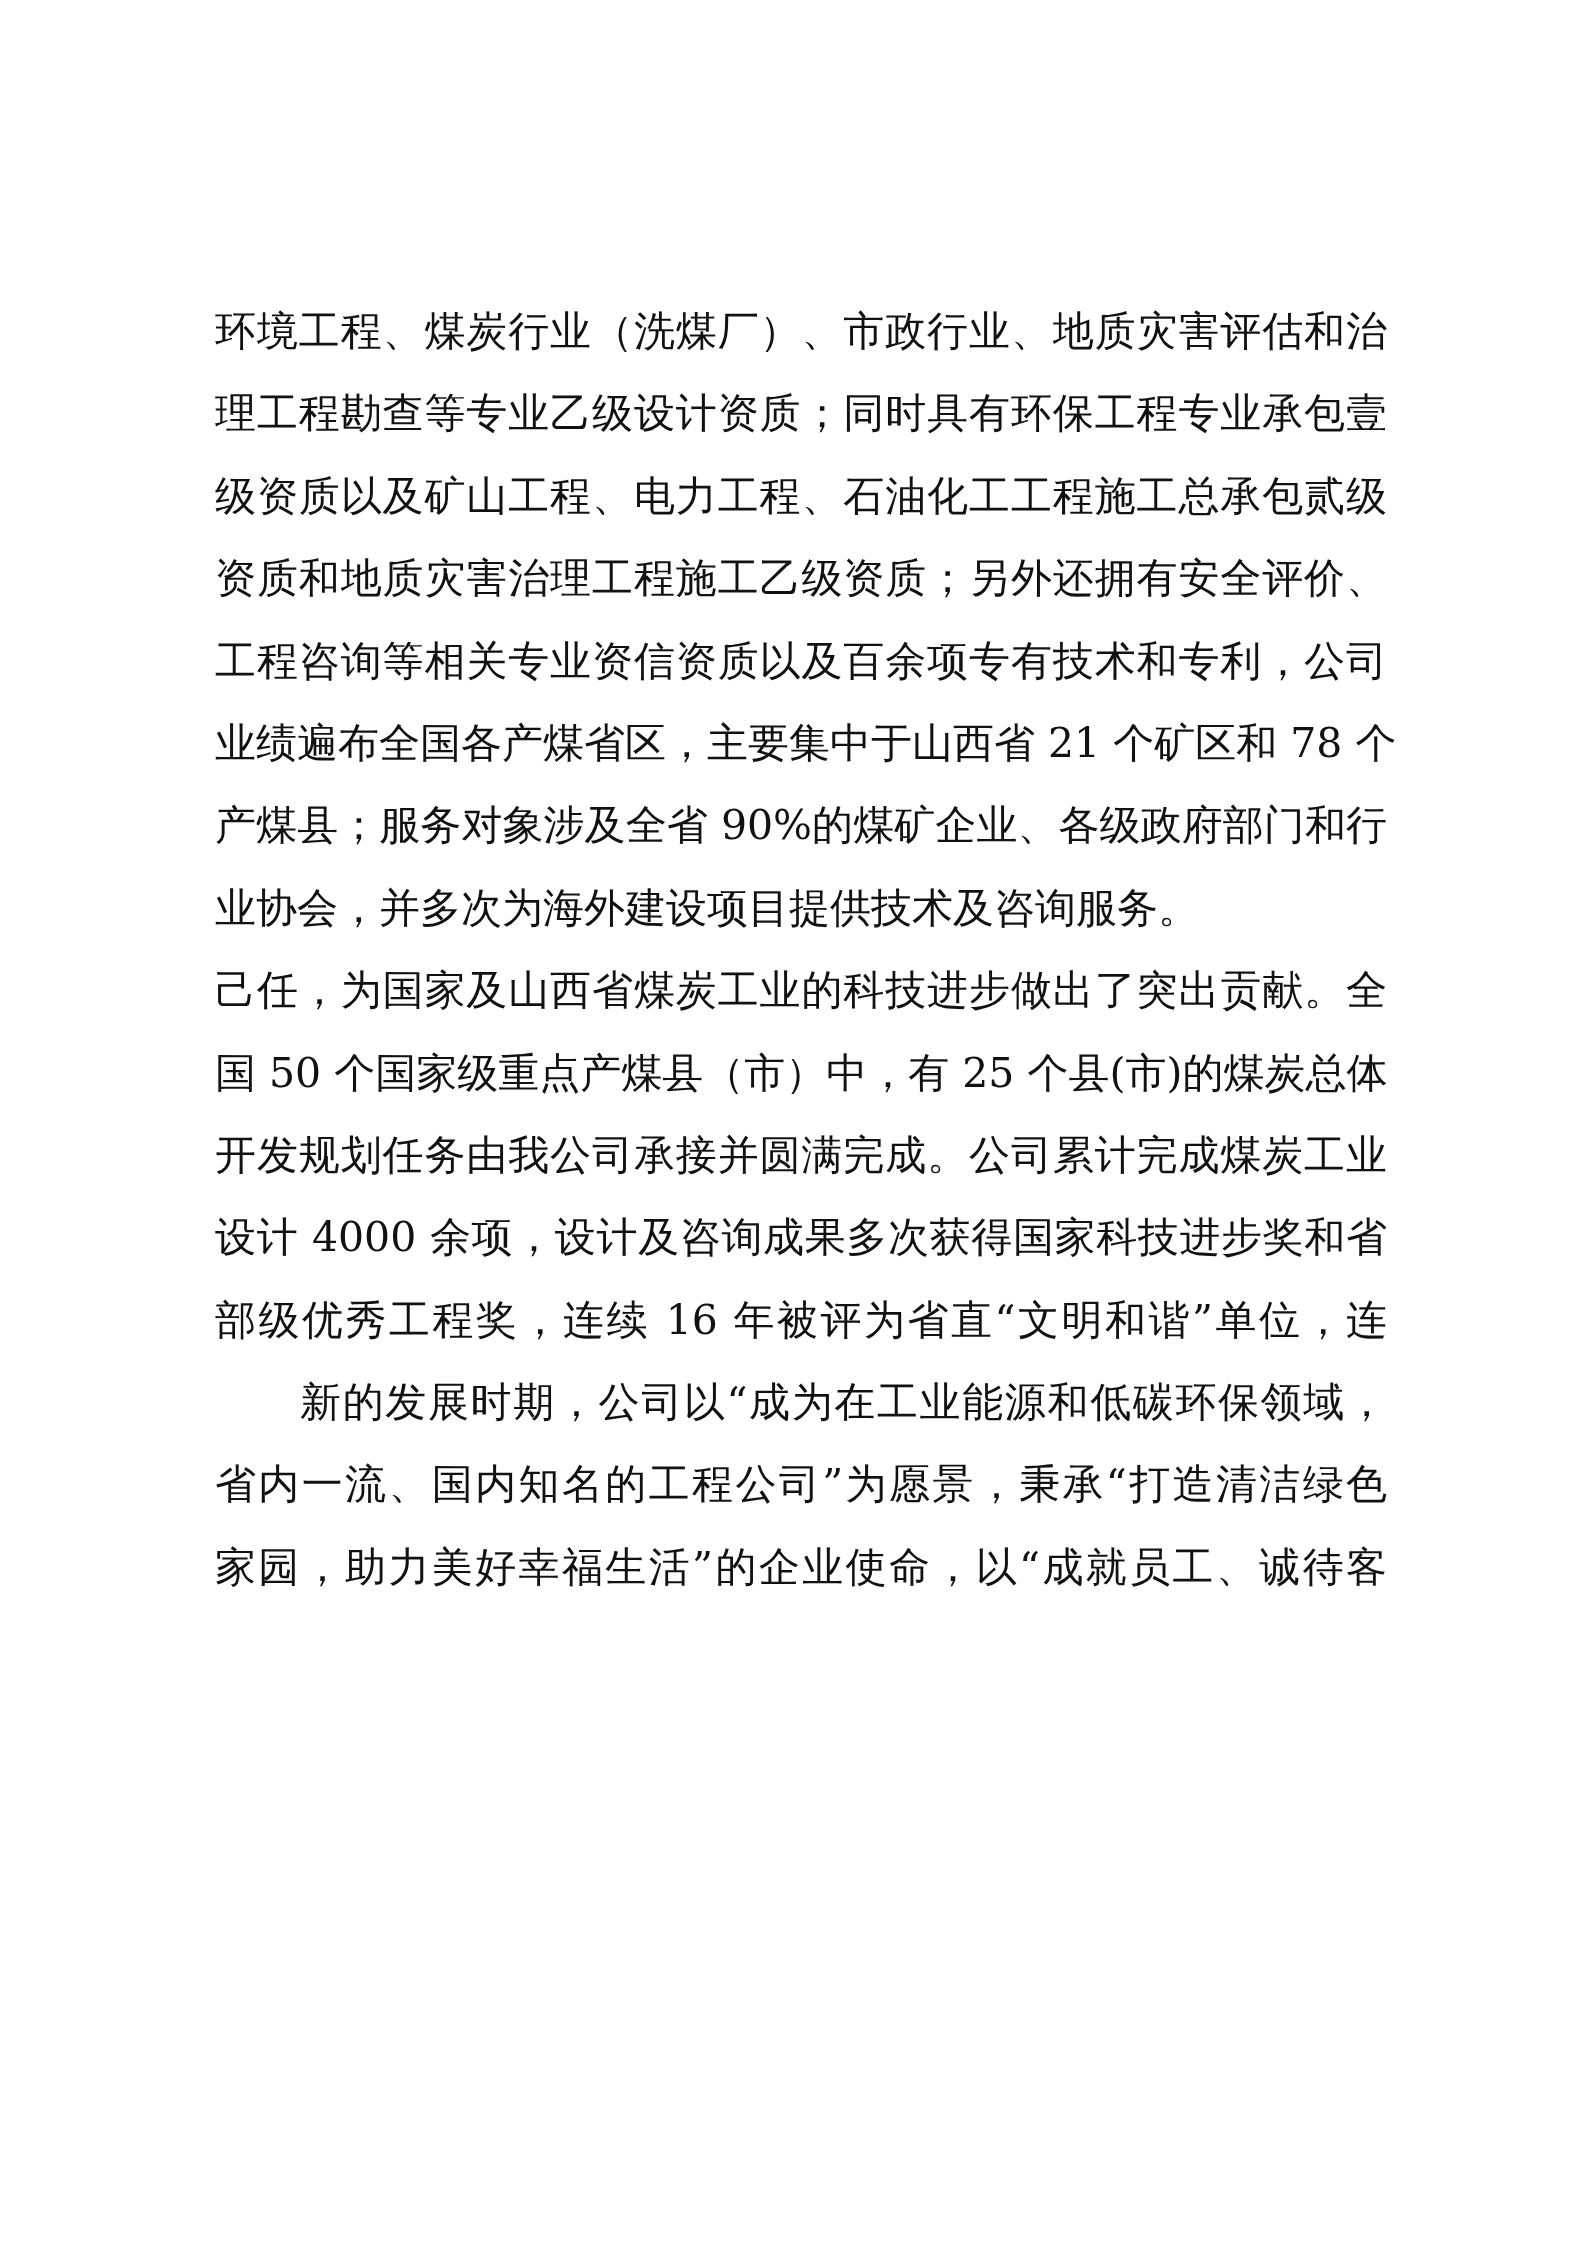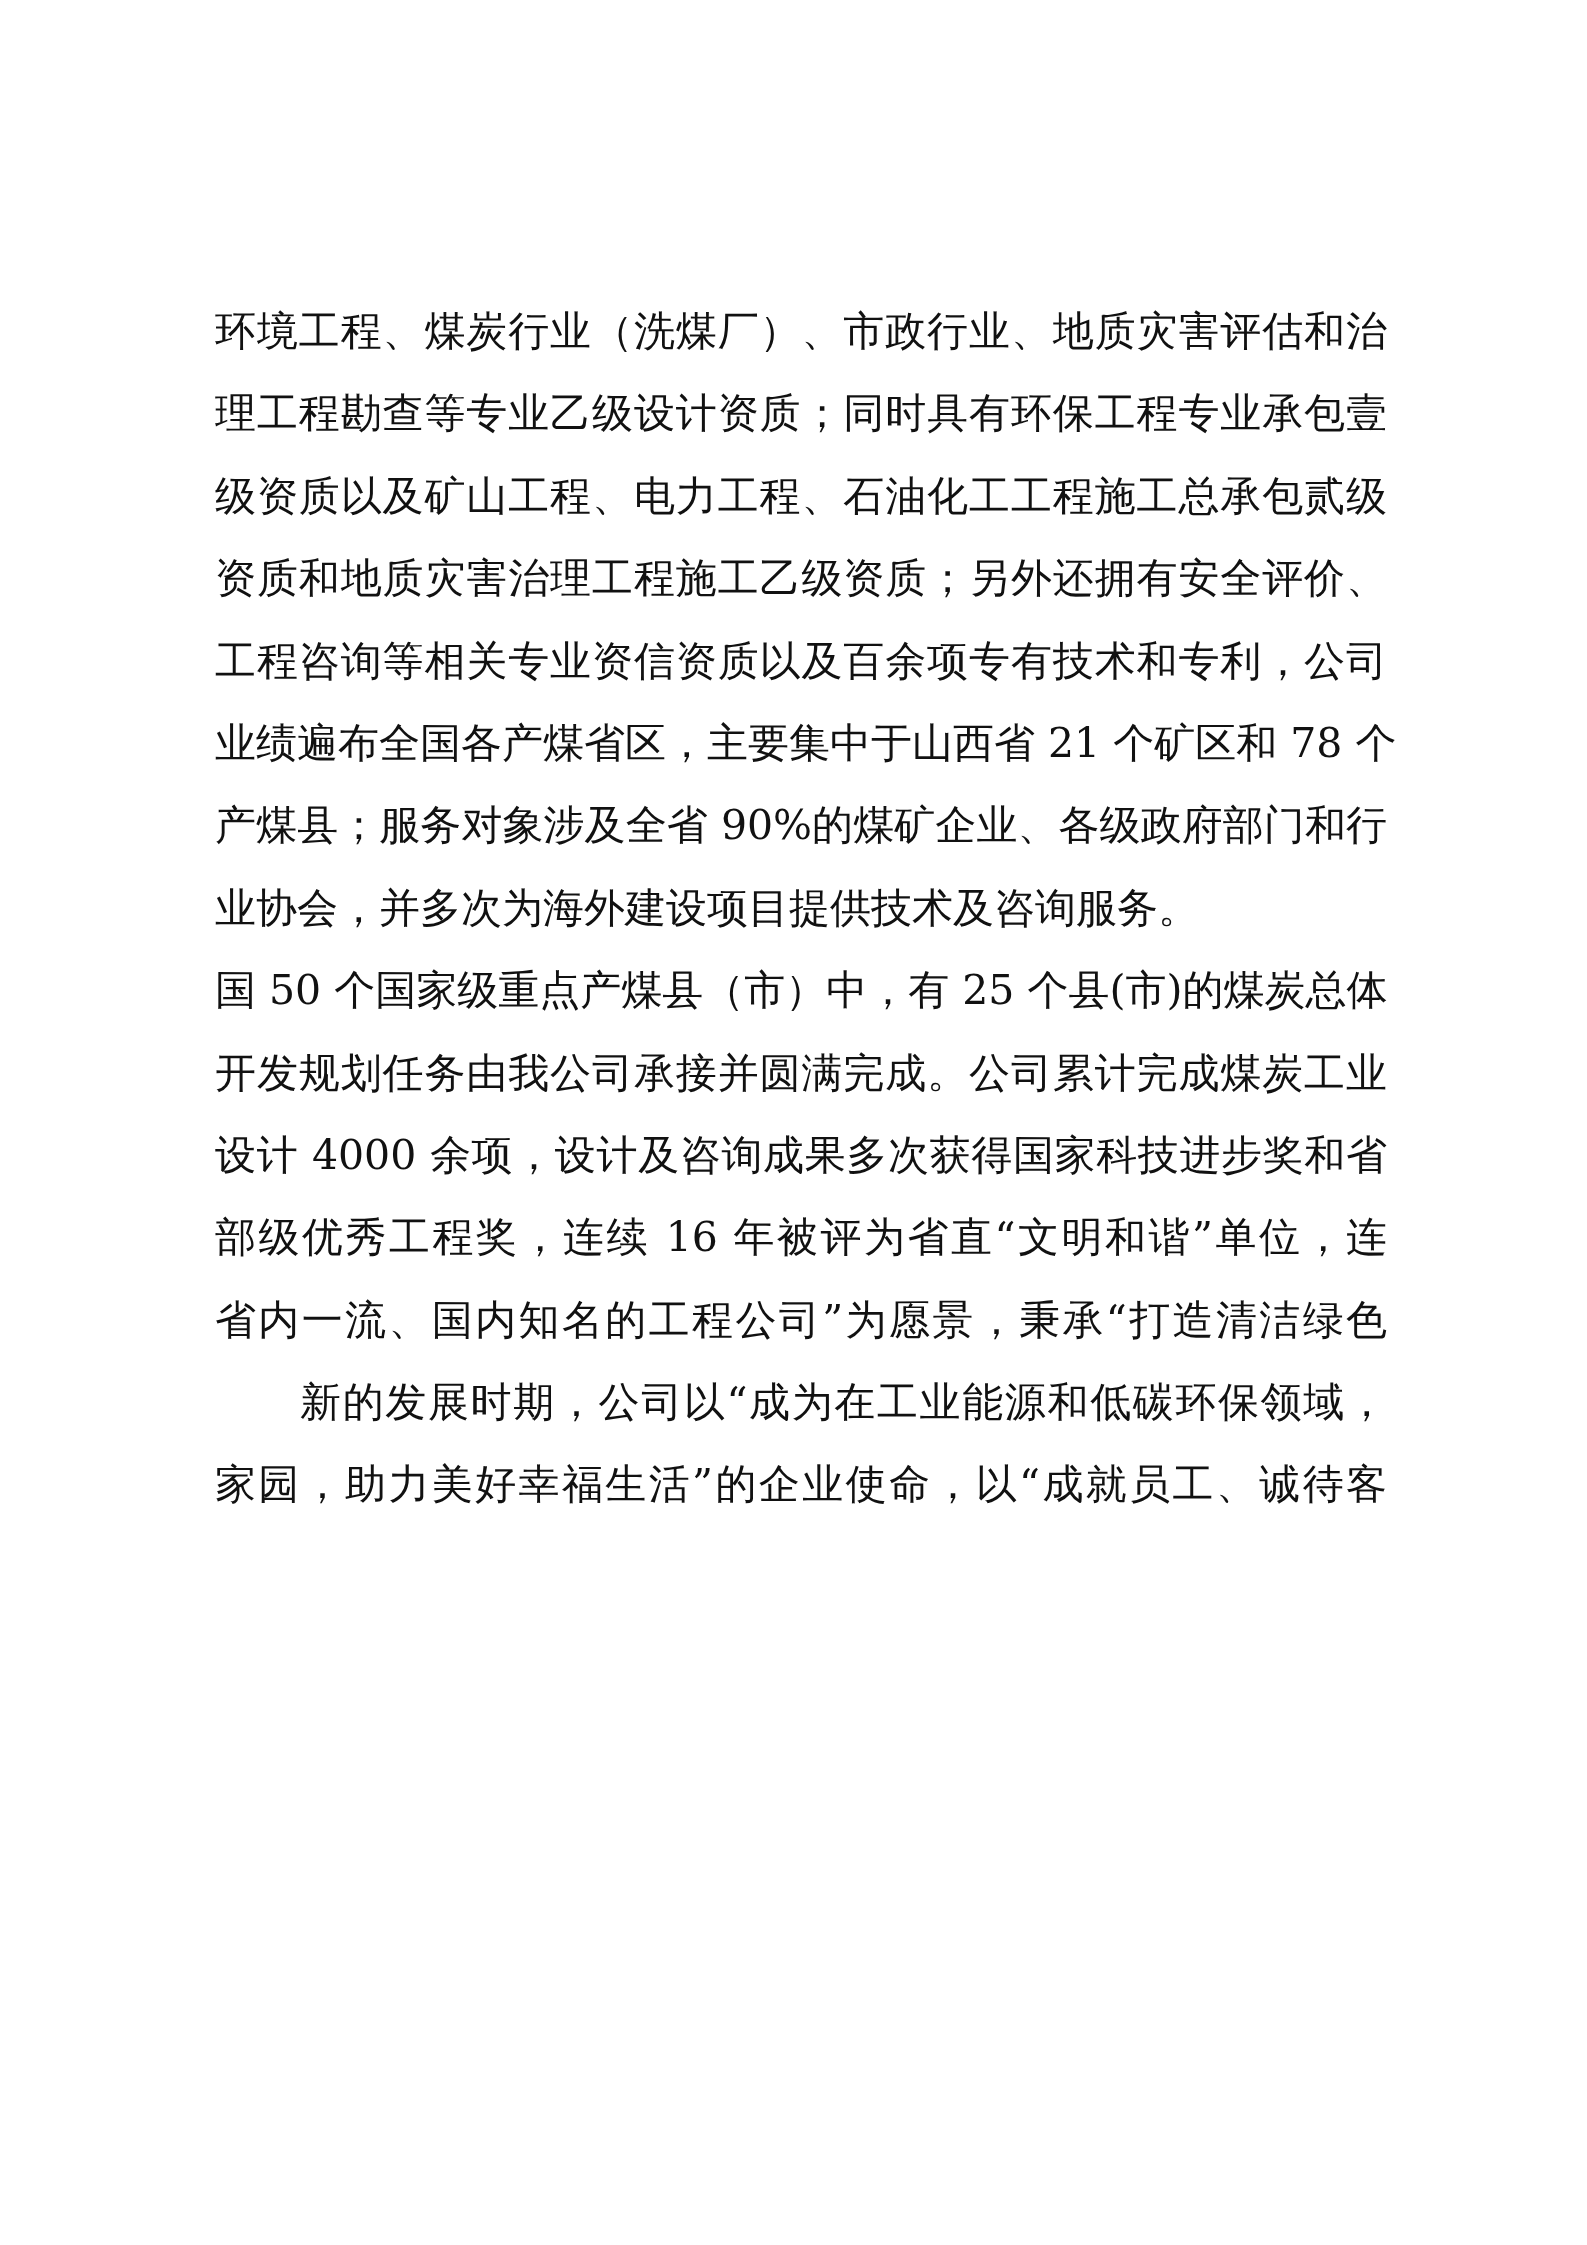--- a/index.html
+++ b/index.html
@@ -58,26 +58,27 @@
       <span class="line">理工程勘查等专业乙级设计资质；同时具有环保工程专业承包壹</span>
       <span class="line">级资质以及矿山工程、电力工程、石油化工工程施工总承包贰级</span>
       <span class="line">资质和地质灾害治理工程施工乙级资质；另外还拥有安全评价、</span>
       <span class="line">工程咨询等相关专业资信资质以及百余项专有技术和专利，公司</span>
       <span class="line">业绩遍布全国各产煤省区，主要集中于山西省 21 个矿区和 78 个</span>
       <span class="line">产煤县；服务对象涉及全省 90%的煤矿企业、各级政府部门和行</span>
       <span class="line last">业协会，并多次为海外建设项目提供技术及咨询服务。</span>
     </div>
 
     <div>
+      <span class="line">己任，为国家及山西省煤炭工业的科技进步做出了突出贡献。全</span>
       <span class="line">国 50 个国家级重点产煤县（市）中，有 25 个县(市)的煤炭总体</span>
       <span class="line">开发规划任务由我公司承接并圆满完成。公司累计完成煤炭工业</span>
       <span class="line">设计 4000 余项，设计及咨询成果多次获得国家科技进步奖和省</span>
       <span class="line">部级优秀工程奖，连续 16 年被评为省直“文明和谐”单位，连</span>
     </div>
 
     <div>
+      <span class="line indent">新的发展时期，公司以“成为在工业能源和低碳环保领域，</span>
       <span class="line">省内一流、国内知名的工程公司”为愿景，秉承“打造清洁绿色</span>
-      <span class="line indent">新的发展时期，公司以“成为在工业能源和低碳环保领域，</span>
       <span class="line">家园，助力美好幸福生活”的企业使命，以“成就员工、诚待客</span>
     </div>
 
   </div>
 </div>
 
 </body></html>

